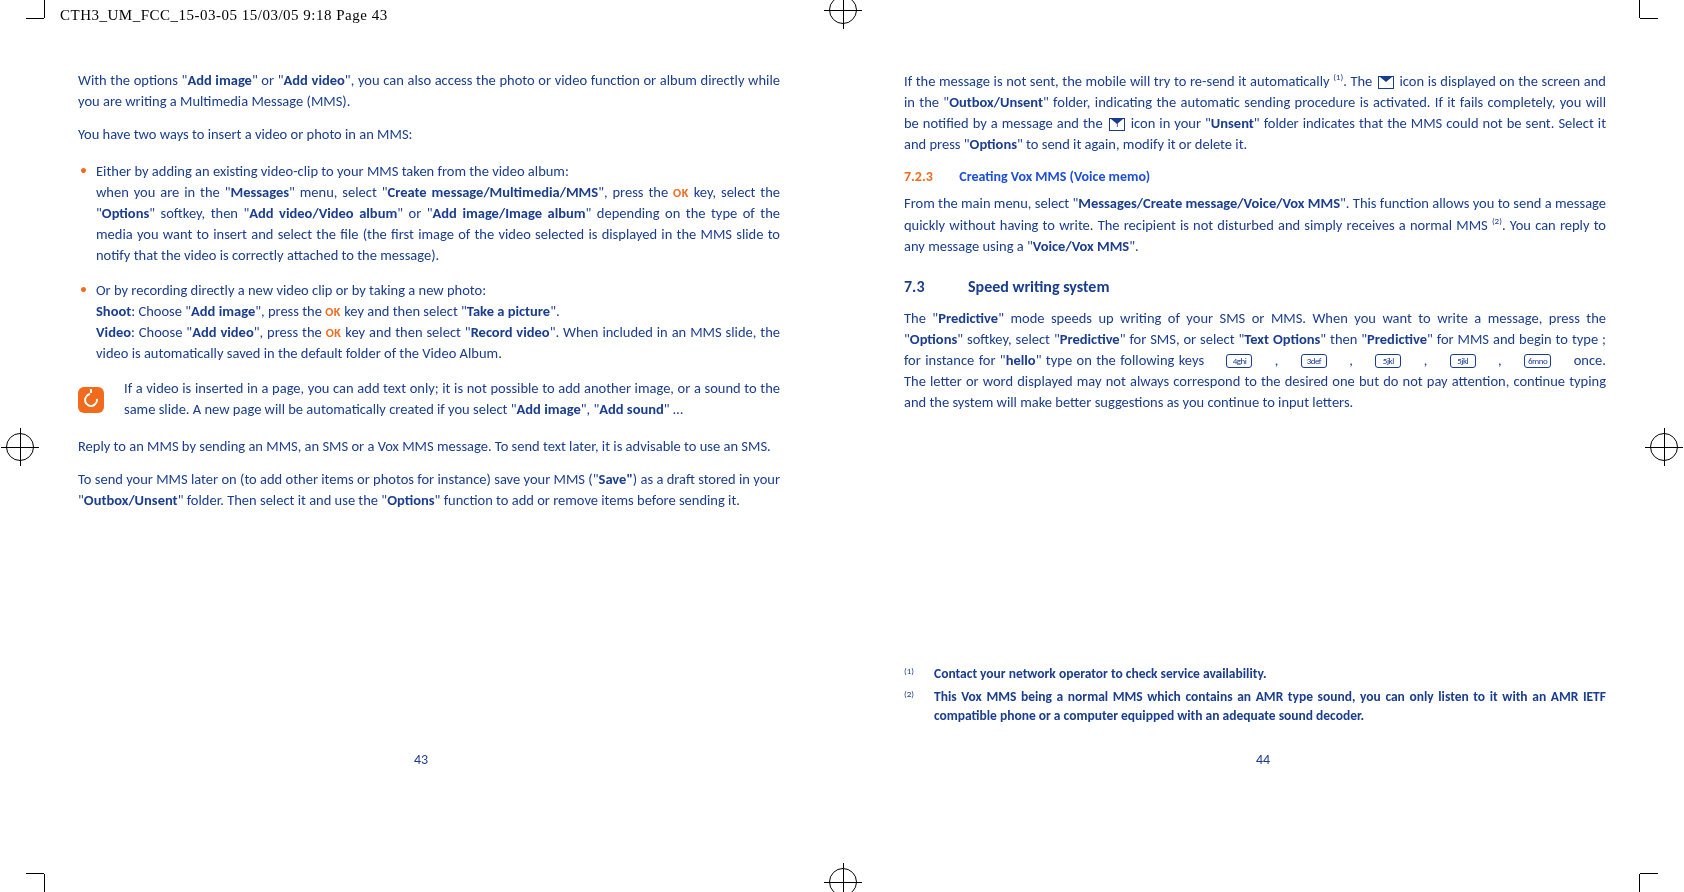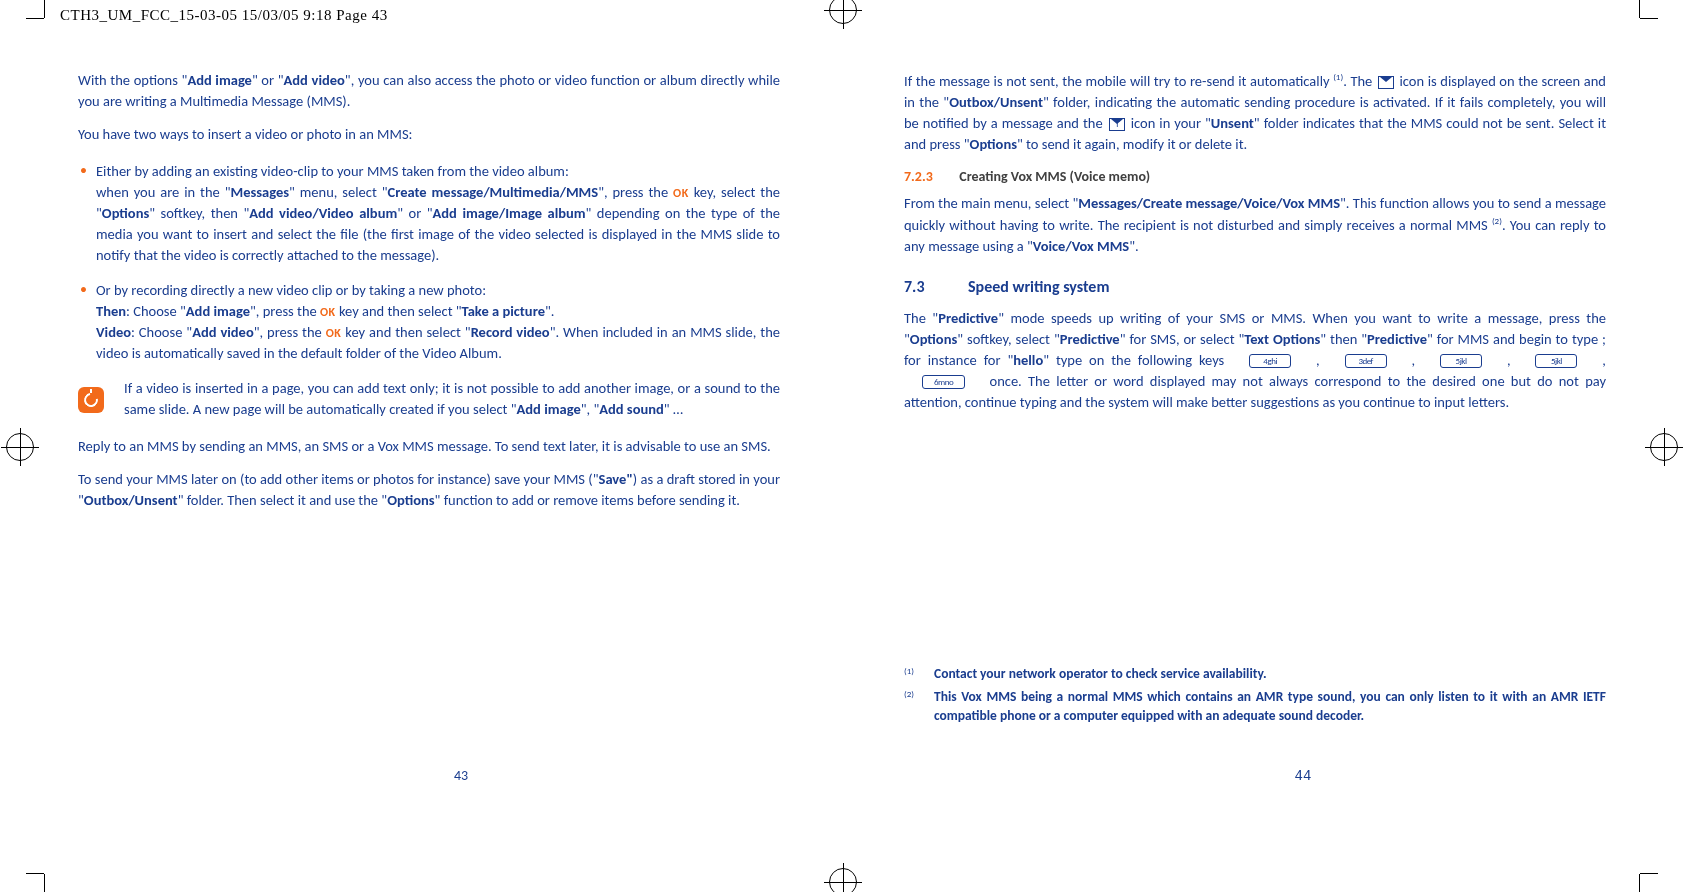--- a/index.html
+++ b/index.html
@@ -106,21 +106,21 @@
   .tip-text { flex: 1; line-height: 1.45; text-align: justify; }
 
   .sec-no {
     color: #f26a1b;
     font-weight: bold;
     font-size: 14px;
     display: inline-block;
     width: 52px;
   }
   .sec-title-small {
-    color: #404040;
+    color: #1d4ed8;
     font-weight: bold;
     font-size: 14px;
   }
   .sec-row { margin: 10px 0 8px 0; }
   h2.big {
     margin: 20px 0 12px 0;
     font-size: 16px;
     font-weight: bold;
     color: #1a3d8f;
   }
@@ -147,21 +147,21 @@
     position: absolute;
     left: 3px; top: -3px;
     font-size: 10px;
     color: #1a3d8f;
   }
   .keycap {
     display: inline-block;
     border: 1px solid #1a3d8f;
     border-radius: 3px;
     font-size: 9px;
-    padding: 0 11px;
+    padding: 0 3px;
     line-height: 12px;
     vertical-align: middle;
     min-width: 18px;
     text-align: center;
     letter-spacing: -0.5px;
     margin: 0 18px;
   }
 
   .footnotes {
     position: absolute;
@@ -170,28 +170,27 @@
     line-height: 1.4;
   }
   .page.right .footnotes { left: 62px; right: 78px; }
   .fn { display: flex; margin-bottom: 4px; }
   .fn .m { flex: 0 0 30px; font-size: 9px; }
   .fn .t { flex: 1; text-align: justify; font-weight: bold; }
   sup.mark { font-size: 9px; }
 
   .pgnum {
     position: absolute;
-    bottom: 76px;
+    bottom: 92px;
     width: 100%;
     text-align: center;
     font-size: 14px;
-    margin-left: 40px;
   }
   .page.left .pgnum { left: 0; }
-  .page.right .pgnum { left: 0; font-family: Liberation Mono, monospace; }
+  .page.right .pgnum { left: 0; }
   .page { position: relative; min-height: 790px; }
 
   b { font-weight: bold; }
 </style>
 </head>
 <body>
 
 <div class="crop-mark crop-v" style="left:44px; top:0;"></div>
 <div class="crop-mark crop-h" style="left:26px; top:18px;"></div>
 <div class="crop-mark crop-v" style="right:44px; top:0;"></div>
@@ -215,21 +214,21 @@
     </p>
     <p class="intro-two">You have two ways to insert a video or photo in an MMS:</p>
 
     <ul class="b">
       <li>
         <span>Either by adding an existing video-clip to your MMS taken from the video album:</span><br>
         <span>when you are in the "</span><b>Messages</b><span>" menu, select "</span><b>Create message/Multimedia/MMS</b><span>", press the </span><span class="ok">OK</span><span> key, select the "</span><b>Options</b><span>" softkey, then "</span><b>Add video/Video album</b><span>" or "</span><b>Add image/Image album</b><span>" depending on the type of the media you want to insert and select the file (the first image of the video selected is displayed in the MMS slide to notify that the video is correctly attached to the message).</span>
       </li>
       <li>
         <span>Or by recording directly a new video clip or by taking a new photo:</span><br>
-        <b>Then</b><span>: Choose "</span><b>Add image</b><span>", press the </span><span class="ok">OK</span><span> key and then select "</span><b>Take a picture</b><span>".</span><br>
+        <b>Shoot</b><span>: Choose "</span><b>Add image</b><span>", press the </span><span class="ok">OK</span><span> key and then select "</span><b>Take a picture</b><span>".</span><br>
         <b>Video</b><span>: Choose "</span><b>Add video</b><span>", press the </span><span class="ok">OK</span><span> key and then select "</span><b>Record video</b><span>". When included in an MMS slide, the video is automatically saved in the default folder of the Video Album.</span>
       </li>
     </ul>
 
     <div class="tip-row">
       <div class="tip-icon"></div>
       <div class="tip-text">
         <span>If a video is inserted in a page, you can add text only; it is not possible to add another image, or a sound to the same slide. A new page will be automatically created if you select "</span><b>Add image</b><span>", "</span><b>Add sound</b><span>" …</span>
       </div>
     </div>

